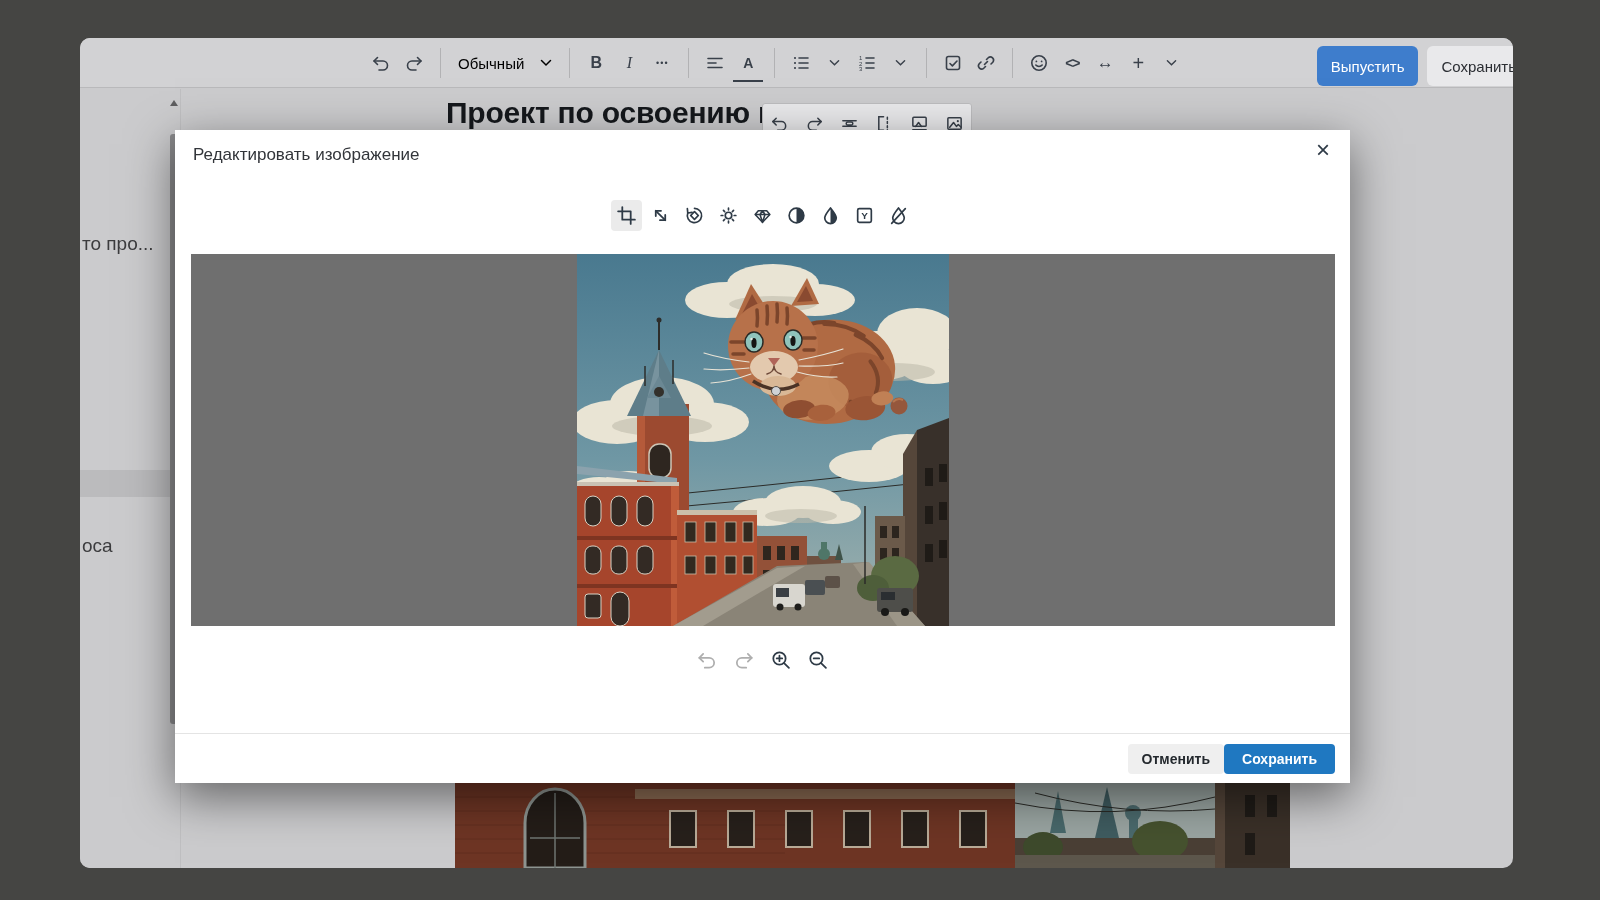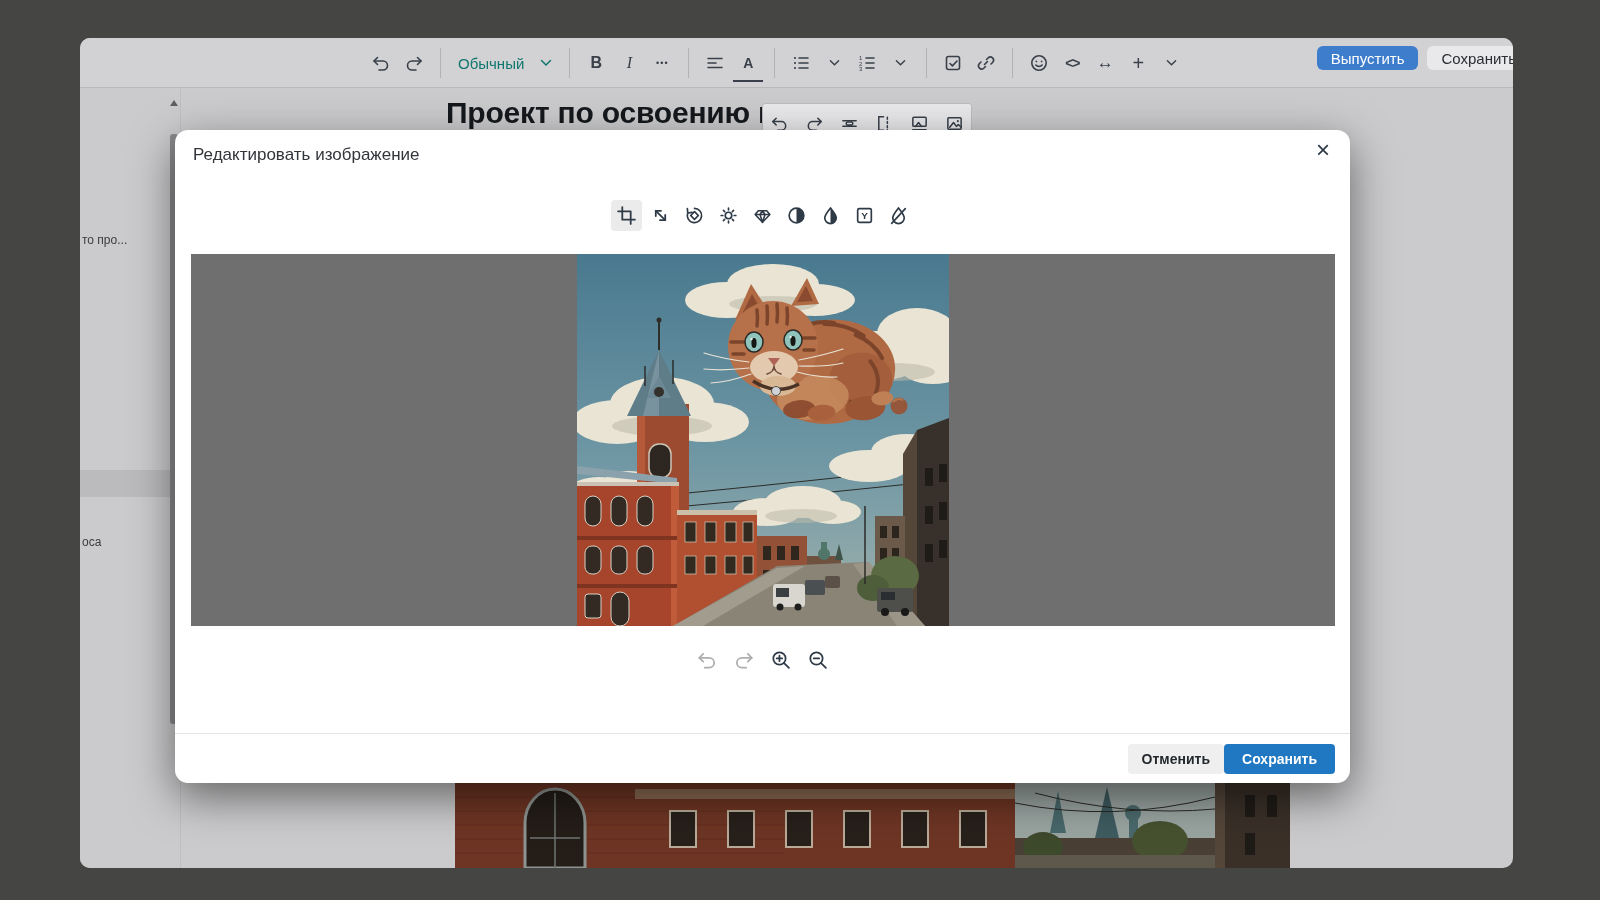--- a/index.html
+++ b/index.html
@@ -14,52 +14,52 @@
     background:#d2d2d4; border-bottom:1px solid #b9b9bb; }
   .ed-toolbar-icons { position:absolute; left:288px; top:0; height:50px; display:flex; align-items:center; gap:7px; color:#39404a; }
   .tb-btn { display:flex; align-items:center; justify-content:center; height:30px; min-width:26px; padding:0 2px; color:#39404a; cursor:default; }
   .tb-sep { width:1px; height:30px; background:#b2b2b4; margin:0 6px; }
   .tb-bold { font-weight:700; font-size:16px; }
   .tb-italic { font-style:italic; font-family:"Liberation Serif","DejaVu Serif",serif; font-size:16px; }
   .tb-more { font-size:9px; letter-spacing:1px; }
   .tb-code { font-size:14px; font-weight:700; letter-spacing:-1px; }
   .tb-arrows { font-size:17px; }
   .tb-plus { font-size:20px; font-weight:400; }
-  .dropdown { display:flex; align-items:center; gap:16px; font-size:15px; color:#0f766e; padding:0 4px; }
+  .dropdown { display:flex; align-items:center; gap:16px; font-size:15px; color:#000000; padding:0 4px; }
   .color-a { position:relative; font-size:14px; font-weight:700; }
   .color-a::after { content:""; position:absolute; left:-2px; right:-2px; bottom:-4px; height:2.5px; background:#39404a; }
   .win-actions { position:absolute; right:-17px; top:8px; display:flex; gap:9px; }
-  .btn { border:none; border-radius:6px; font-size:15px; padding:0 14px; height:24px;
+  .btn { border:none; border-radius:6px; font-size:15px; padding:0 14px; height:40px;
     font-family:inherit; display:flex; align-items:center; cursor:pointer; }
   .btn-publish { background:#3e7dcc; color:#fff; }
   .btn-save-top { background:#e9e9eb; color:#2b2e33; }
 
   
   .sidebar { position:absolute; left:0; top:51px; width:100px; bottom:0; background:#cbcbcd; }
   .sidebar-divider { position:absolute; left:100px; top:51px; bottom:0; width:1px; background:#bfbfc1; }
-  .side-item { position:absolute; left:2px; font-size:12px; color:#3c3c3e; white-space:nowrap; }
+  .side-item { position:absolute; left:2px; font-size:19px; color:#3c3c3e; white-space:nowrap; }
   .side-highlight { position:absolute; left:0; top:381px; width:90px; height:27px; background:#bbbbbd; }
   .scroll-arrow { position:absolute; left:90px; top:62px; width:0; height:0;
     border-left:4px solid transparent; border-right:4px solid transparent; border-bottom:6px solid #5e5e60; }
   .scroll-thumb { position:absolute; left:90px; top:96px; width:8px; height:590px; background:#8b8b8d; border-radius:3px; }
 
   
   .doc-heading { position:absolute; left:366px; top:58px; font-size:30px; font-weight:600;
     color:#15181c; letter-spacing:-0.2px; white-space:nowrap; z-index:1; }
   .doc-image-strip { position:absolute; left:375px; top:745px; width:835px; height:85px; z-index:1; }
 
   
   .float-toolbar { position:absolute; left:682px; top:65px; width:210px; height:40px;
     background:#e9e9eb; border:1px solid #bcbcbe; border-radius:3px; display:flex; align-items:center;
     justify-content:center; gap:9px; color:#3a4049; z-index:2; }
   .float-toolbar .tb-btn { height:24px; }
 
   
   .modal { position:absolute; left:175px; top:130px; width:1175px; height:653px; background:#fff;
-    border-radius:13px; box-shadow:0 14px 44px rgba(0,0,0,.5); z-index:10; }
+    border-radius:0; box-shadow:0 14px 44px rgba(0,0,0,.5); z-index:10; }
   .modal-title { position:absolute; left:18px; top:15px; font-size:17px; color:#32353a; }
   .modal-close { position:absolute; right:20px; top:8px; font-size:24px; font-weight:400;
     color:#2e3a46; background:none; border:none; cursor:pointer; line-height:1; font-family:inherit; }
   .tools-row { position:absolute; left:0; right:0; top:70px; display:flex; justify-content:center; gap:3px; }
   .tool-btn { width:31px; height:31px; display:flex; align-items:center; justify-content:center;
     color:#2e3a46; border-radius:4px; background:transparent; border:none; cursor:pointer; }
   .tool-btn.selected { background:#ebebeb; }
   .canvas-area { position:absolute; left:16px; top:124px; width:1144px; height:372px; background:#6f6f6f;
     display:flex; align-items:center; justify-content:center; }
   .photo { width:372px; height:372px; display:block; }

